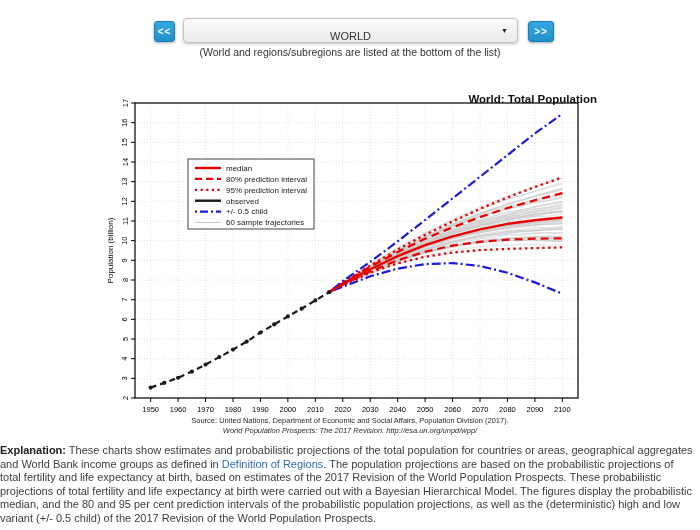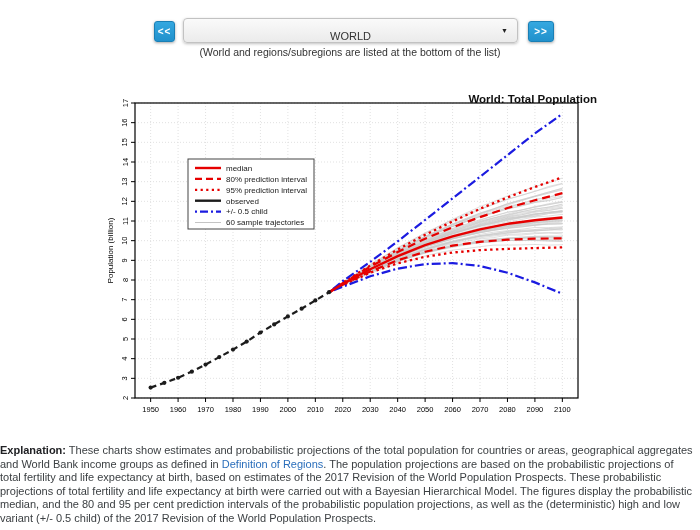--- a/index.html
+++ b/index.html
@@ -249,15 +249,17 @@
     <line x1="90" y1="95.8" x2="116" y2="95.8" stroke="#e60000" stroke-width="2.3" stroke-dasharray="2.2,3.4"></line>
     <text x="121" y="98.6" font-size="8" fill="#1a1a1a" font-family="Liberation Sans, sans-serif">95% prediction interval</text>
     <line x1="90" y1="106.7" x2="116" y2="106.7" stroke="#1c1c1c" stroke-width="2.4"></line>
     <text x="121" y="109.5" font-size="8" fill="#1a1a1a" font-family="Liberation Sans, sans-serif">observed</text>
     <line x1="90" y1="117.6" x2="116" y2="117.6" stroke="#1b1be0" stroke-width="2.2" stroke-dasharray="2,3,8,3"></line>
     <text x="121" y="120.39999999999999" font-size="8" fill="#1a1a1a" font-family="Liberation Sans, sans-serif">+/- 0.5 child</text>
     <line x1="90" y1="128.5" x2="116" y2="128.5" stroke="#b5b5b5" stroke-width="0.8"></line>
     <text x="121" y="131.3" font-size="8" fill="#1a1a1a" font-family="Liberation Sans, sans-serif">60 sample trajectories</text>
   </svg>
 <div class="source-block">
+  <div>Source: United Nations, Department of Economic and Social Affairs, Population Division (2017).</div>
+  <div class="italic">World Population Prospects: The 2017 Revision. http://esa.un.org/unpd/wpp/</div>
 </div>
 
 <div class="explanation"><b>Explanation:</b><span> These charts show estimates and probabilistic projections of the total population for countries or areas, geographical aggregates and World Bank income groups as defined in </span><a>Definition of Regions</a><span>. The population projections are based on the probabilistic projections of total fertility and life expectancy at birth, based on estimates of the 2017 Revision of the World Population Prospects. These probabilistic projections of total fertility and life expectancy at birth were carried out with a Bayesian Hierarchical Model. The figures display the probabilistic median, and the 80 and 95 per cent prediction intervals of the probabilistic population projections, as well as the (deterministic) high and low variant (+/- 0.5 child) of the 2017 Revision of the World Population Prospects.</span></div>
 
 </body></html>

